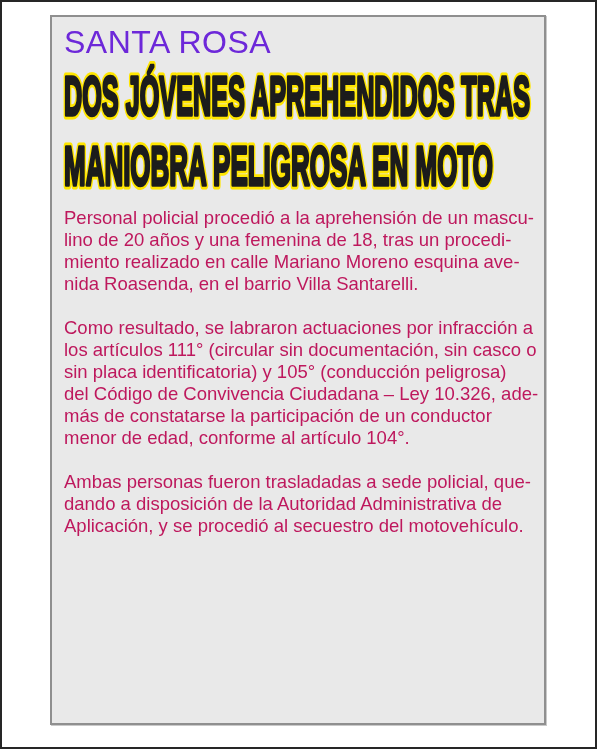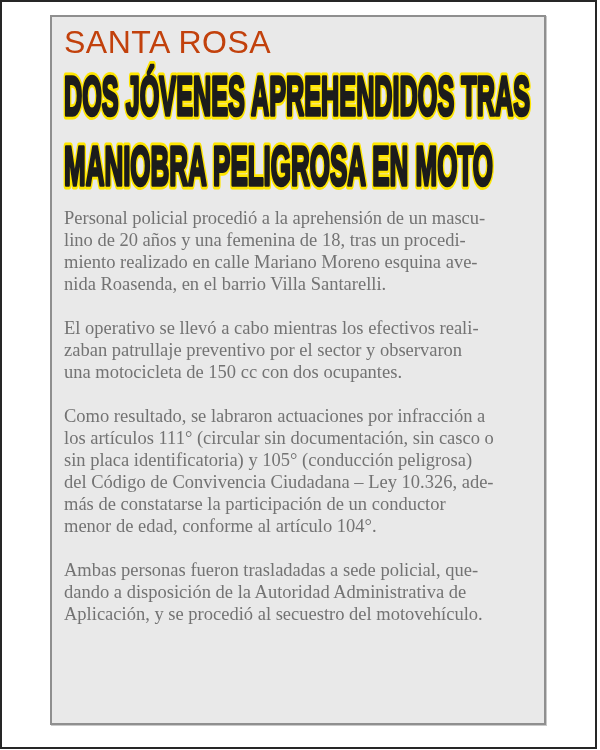--- a/index.html
+++ b/index.html
@@ -12,39 +12,39 @@
     border:2px solid #262626;box-sizing:border-box;pointer-events:none;
   }
   .news-card{
     position:absolute;left:50px;top:15px;width:496px;height:710px;
     box-sizing:border-box;background:#e9e9e9;border:2px solid #8f8f8f;
     box-shadow:1px 1px 0 #c9c9c9;
     padding:8px 12px 10px 12px;overflow:hidden;
   }
   .kicker{
     font-family:"Liberation Sans",sans-serif;
-    font-size:32px;line-height:34px;color:#c2410c;
+    font-size:32px;line-height:34px;color:#6d28d9;
     letter-spacing:0.5px;white-space:pre;
   }
   .headline-svg{display:block;margin-top:4px;overflow:visible;}
   .headline-svg text{
     font-family:"Liberation Sans",sans-serif;
     font-weight:bold;
     font-size:56px;
   }
   .hl-glow{
     fill:#ffe600;stroke:#ffe600;stroke-width:9px;stroke-linejoin:round;
   }
   .hl-ink{
     fill:#1c1c1c;stroke:#1c1c1c;stroke-width:3.5px;stroke-linejoin:round;
   }
   .article-body{margin-top:6px;}
   .article-body p{
-    font-family:Liberation Serif, serif;
-    font-size:18.5px;line-height:22px;color:#737373;
+    font-family:Liberation Sans, sans-serif;
+    font-size:18.5px;line-height:22px;color:#be185d;
     margin:0 0 22px 0;white-space:pre;
   }
   .article-body p:last-child{margin-bottom:4px;}
 </style>
 </head>
 <body>
 
 <div class="outer-frame"></div>
 
 <div class="news-card">
@@ -56,23 +56,20 @@
     <text class="hl-ink" x="0" y="52" textLength="466" lengthAdjust="spacingAndGlyphs">DOS JÓVENES APREHENDIDOS TRAS</text>
     <text class="hl-glow" x="0" y="122" textLength="429" lengthAdjust="spacingAndGlyphs">MANIOBRA PELIGROSA EN MOTO</text>
     <text class="hl-ink" x="0" y="122" textLength="429" lengthAdjust="spacingAndGlyphs">MANIOBRA PELIGROSA EN MOTO</text>
   </svg>
 
   <div class="article-body">
     <p>Personal policial procedió a la aprehensión de un mascu-
 lino de 20 años y una femenina de 18, tras un procedi-
 miento realizado en calle Mariano Moreno esquina ave-
 nida Roasenda, en el barrio Villa Santarelli.</p>
-    <p>El operativo se llevó a cabo mientras los efectivos reali-
-zaban patrullaje preventivo por el sector y observaron
-una motocicleta de 150 cc con dos ocupantes.</p>
     <p>Como resultado, se labraron actuaciones por infracción a
 los artículos 111° (circular sin documentación, sin casco o
 sin placa identificatoria) y 105° (conducción peligrosa)
 del Código de Convivencia Ciudadana – Ley 10.326, ade-
 más de constatarse la participación de un conductor
 menor de edad, conforme al artículo 104°.</p>
     <p>Ambas personas fueron trasladadas a sede policial, que-
 dando a disposición de la Autoridad Administrativa de
 Aplicación, y se procedió al secuestro del motovehículo.</p>
   </div>

